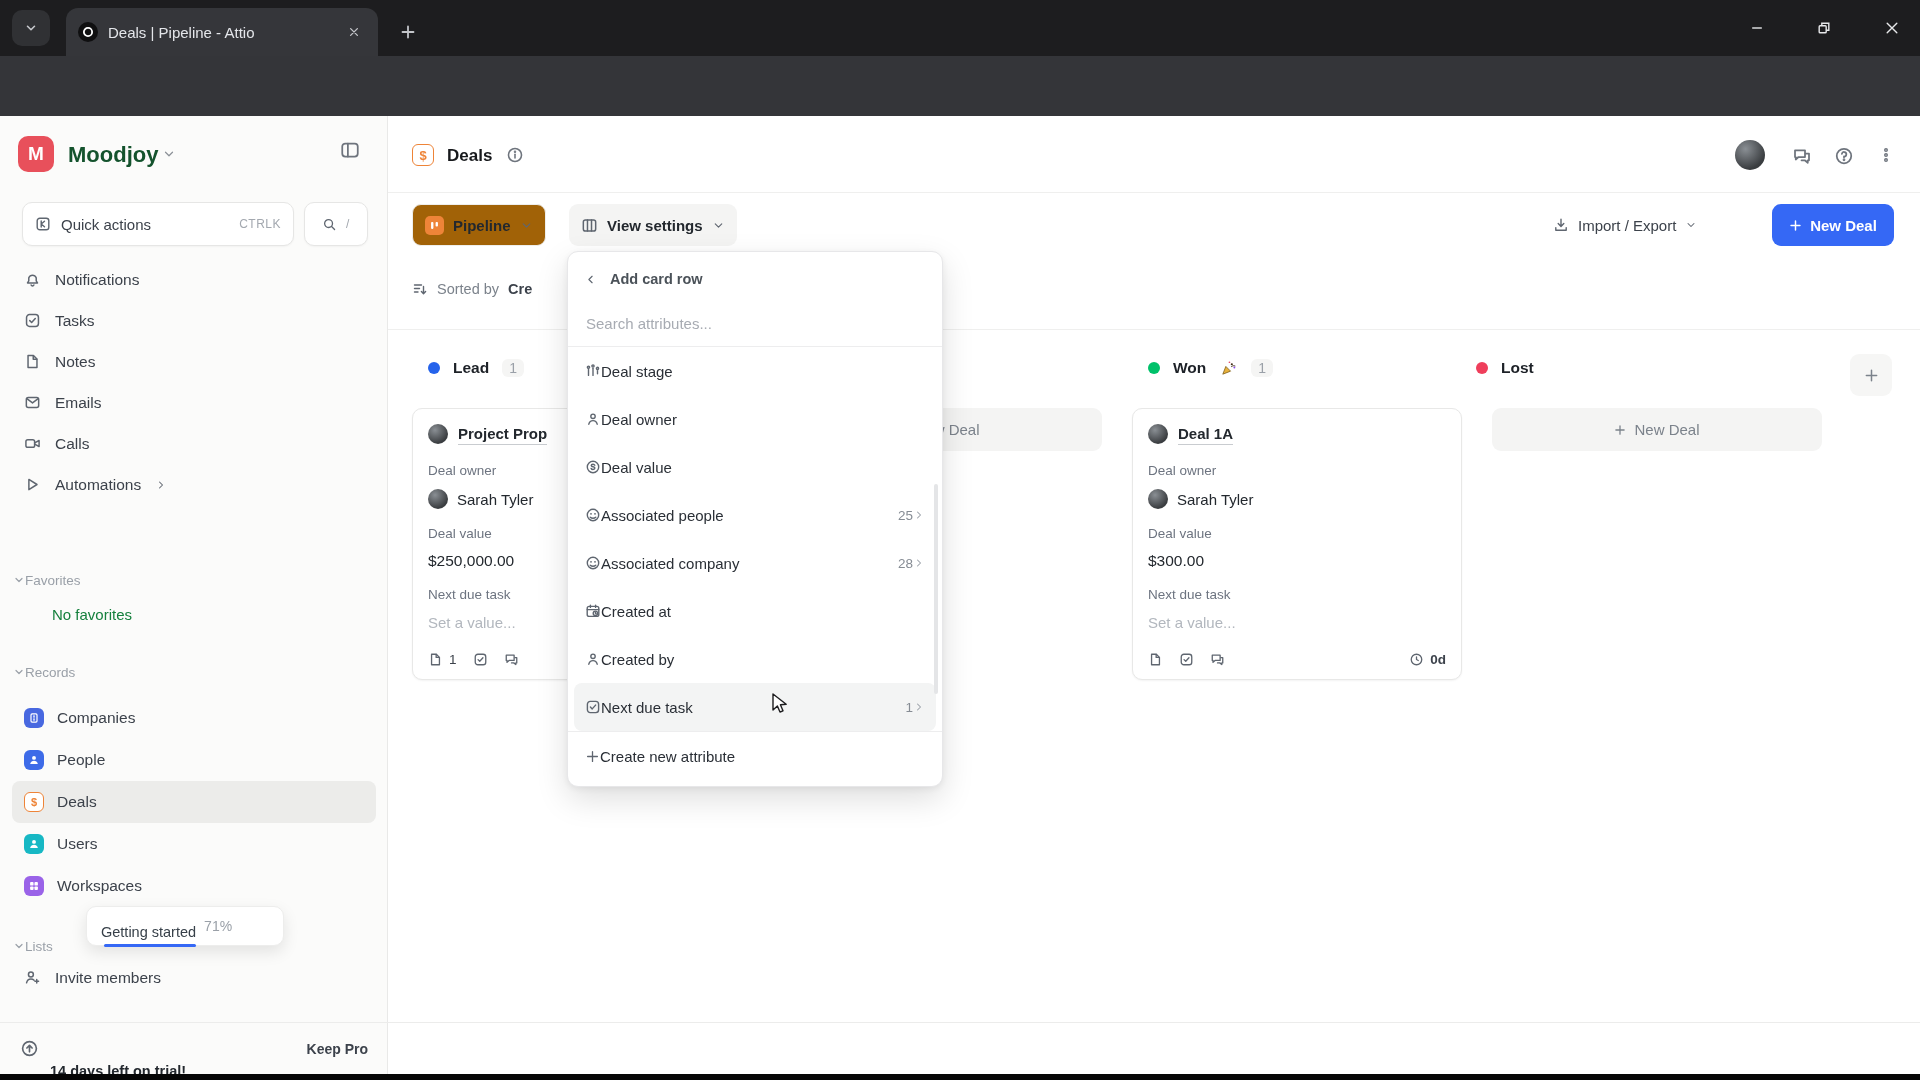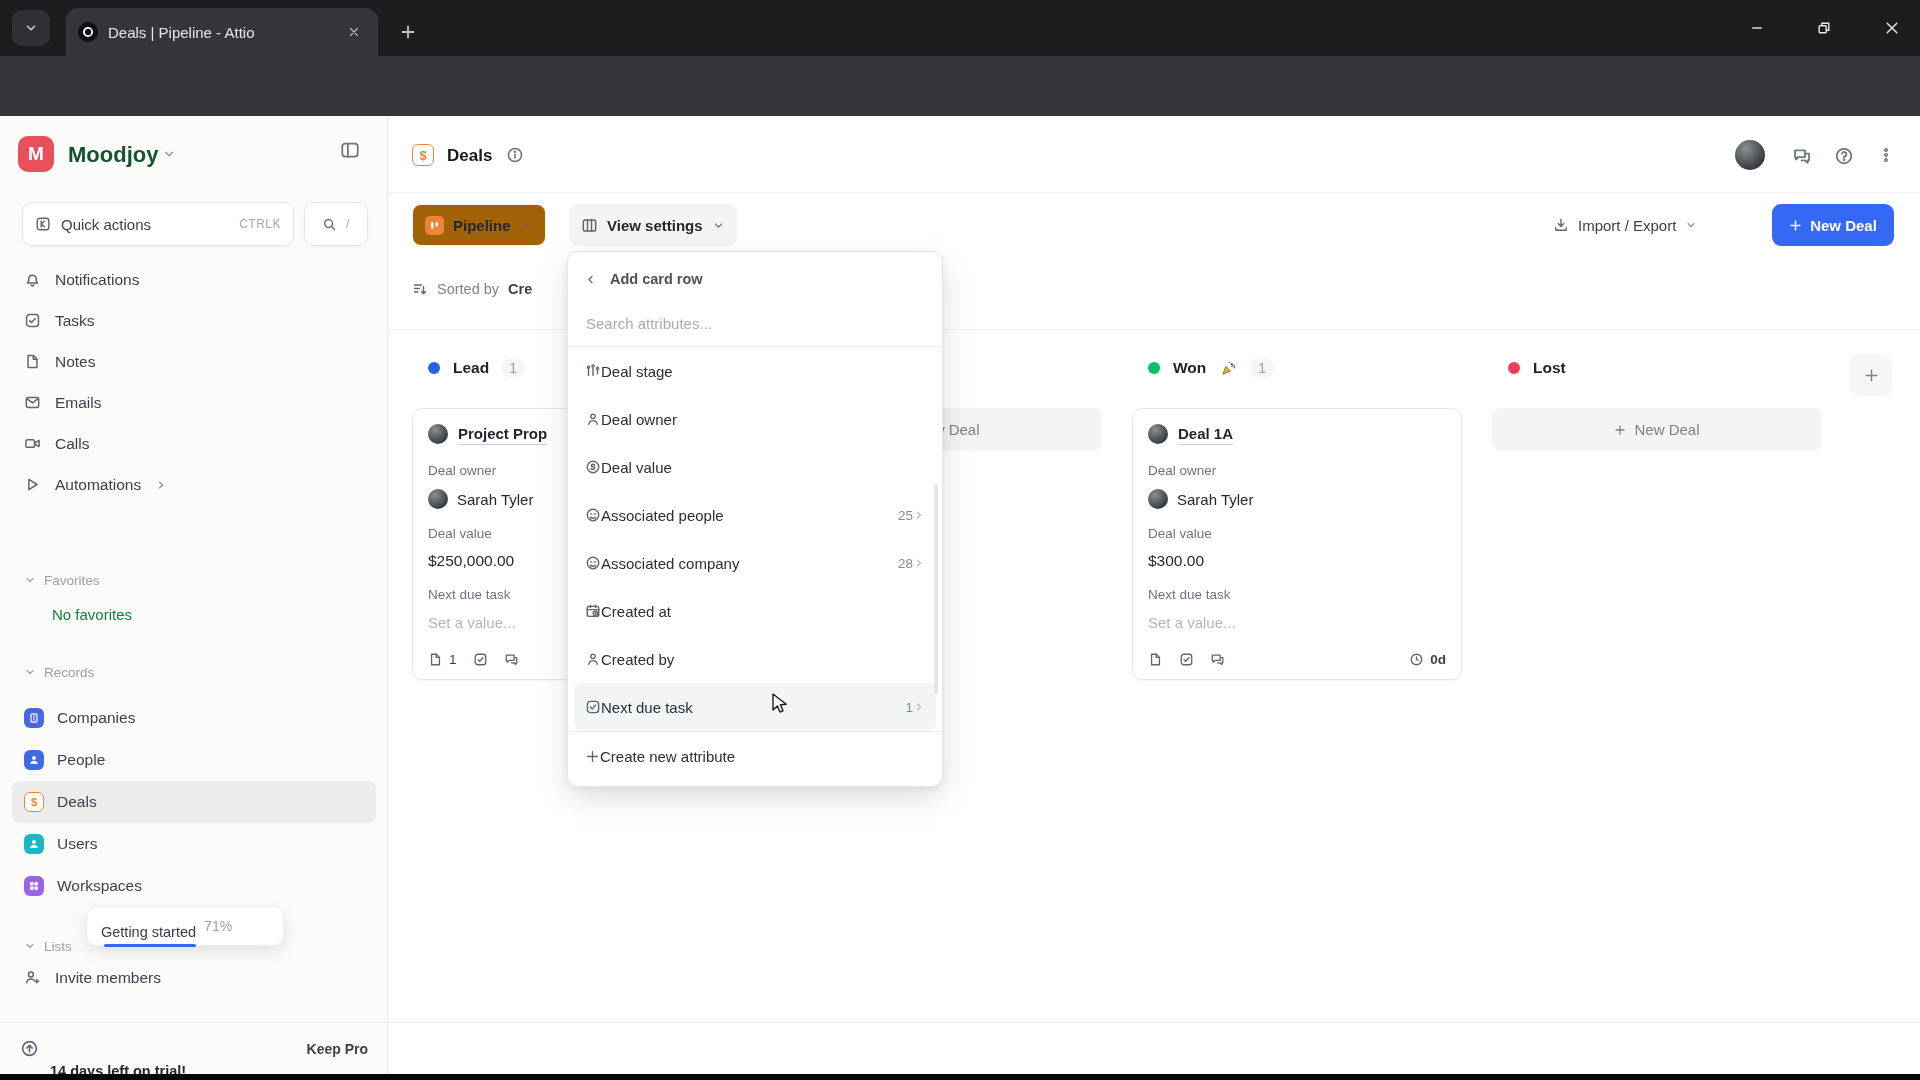--- a/index.html
+++ b/index.html
@@ -44,21 +44,21 @@
   .panel-btn { left:340px; top:24px; color:#6e747d; }
   .qa-pill { left:22px; top:86px; width:272px; height:44px; background:#fff; border:1px solid #e6e6e5; border-radius:10px;
              box-shadow:0 1px 2px rgba(0,0,0,.04); display:flex; align-items:center; padding:0 12px; gap:10px; }
   .qa-label { font-size:15px; color:#3c424b; font-weight:500; flex:1; }
   .kbd { font-size:12px; color:#a3a8af; letter-spacing:.5px; }
   .qa-search { left:304px; top:86px; width:64px; height:44px; background:#fff; border:1px solid #e6e6e5; border-radius:10px;
                box-shadow:0 1px 2px rgba(0,0,0,.04); display:flex; align-items:center; justify-content:center; gap:9px; }
   .navlist { left:0; top:143px; width:388px; }
   .navitem { display:flex; align-items:center; height:41px; padding:0 24px; gap:14px; }
   .navitem .lbl { font-size:15.5px; color:#3c424b; font-weight:500; }
-  .sect-h { display:flex; align-items:center; gap:8px; padding:0 24px; height:24px; color:#9aa0a8; font-size:13.5px; font-weight:500; }
+  .sect-h { display:flex; align-items:center; padding:0 13px; height:24px; color:#9aa0a8; font-size:13.5px; font-weight:500; }
   .muted-row { padding:0 24px 0 52px; color:#15803d; font-size:15px; }
   .reclist { left:0; top:581px; width:388px; }
   .recitem { display:flex; align-items:center; height:42px; margin:0 12px; padding:0 12px; gap:13px; border-radius:8px; }
   .recitem.active { background:#ececea; }
   .recitem .lbl { font-size:15.5px; color:#3c424b; font-weight:500; }
   .recicon { width:20px; height:20px; border-radius:6px; display:flex; align-items:center; justify-content:center; color:#fff; }
   .gs-pill { left:86px; top:790px; width:198px; height:40px; background:#fff; border:1px solid #ededec; border-radius:10px;
              box-shadow:0 6px 16px rgba(0,0,0,.10); display:flex; align-items:center; padding:0 14px; gap:8px; z-index:5; }
   .gs-pill .t { font-size:14.5px; color:#374049; font-weight:500;margin-top:12px; }
   .gs-pill .p { font-size:14px; color:#9aa0a8; }
@@ -620,21 +620,21 @@
                   <svg width="15" height="15" viewBox="0 0 16 16">
                     <circle cx="8" cy="8" r="5.6"></circle>
                     <path d="M8 5.2V8l1.9 1.1"></path>
                   </svg>
                 </span>
               <span>0d</span>
             </span>
           </div>
         </div>
 
-        <div class="abs colhead" style="left:1120px">
+        <div class="abs colhead" style="left:1088px">
           <span class="dot" style="background:#ef3e5b"></span>
           <span class="colname">Lost</span>
         </div>
         <div class="abs ghostbtn" style="left:1104px">
           <svg width="12" height="12" viewBox="0 0 16 16" stroke="currentColor" stroke-width="1.7" stroke-linecap="round">
               <path d="M8 2.5v11M2.5 8h11"></path>
             </svg>
           <span>New Deal</span>
         </div>
 

